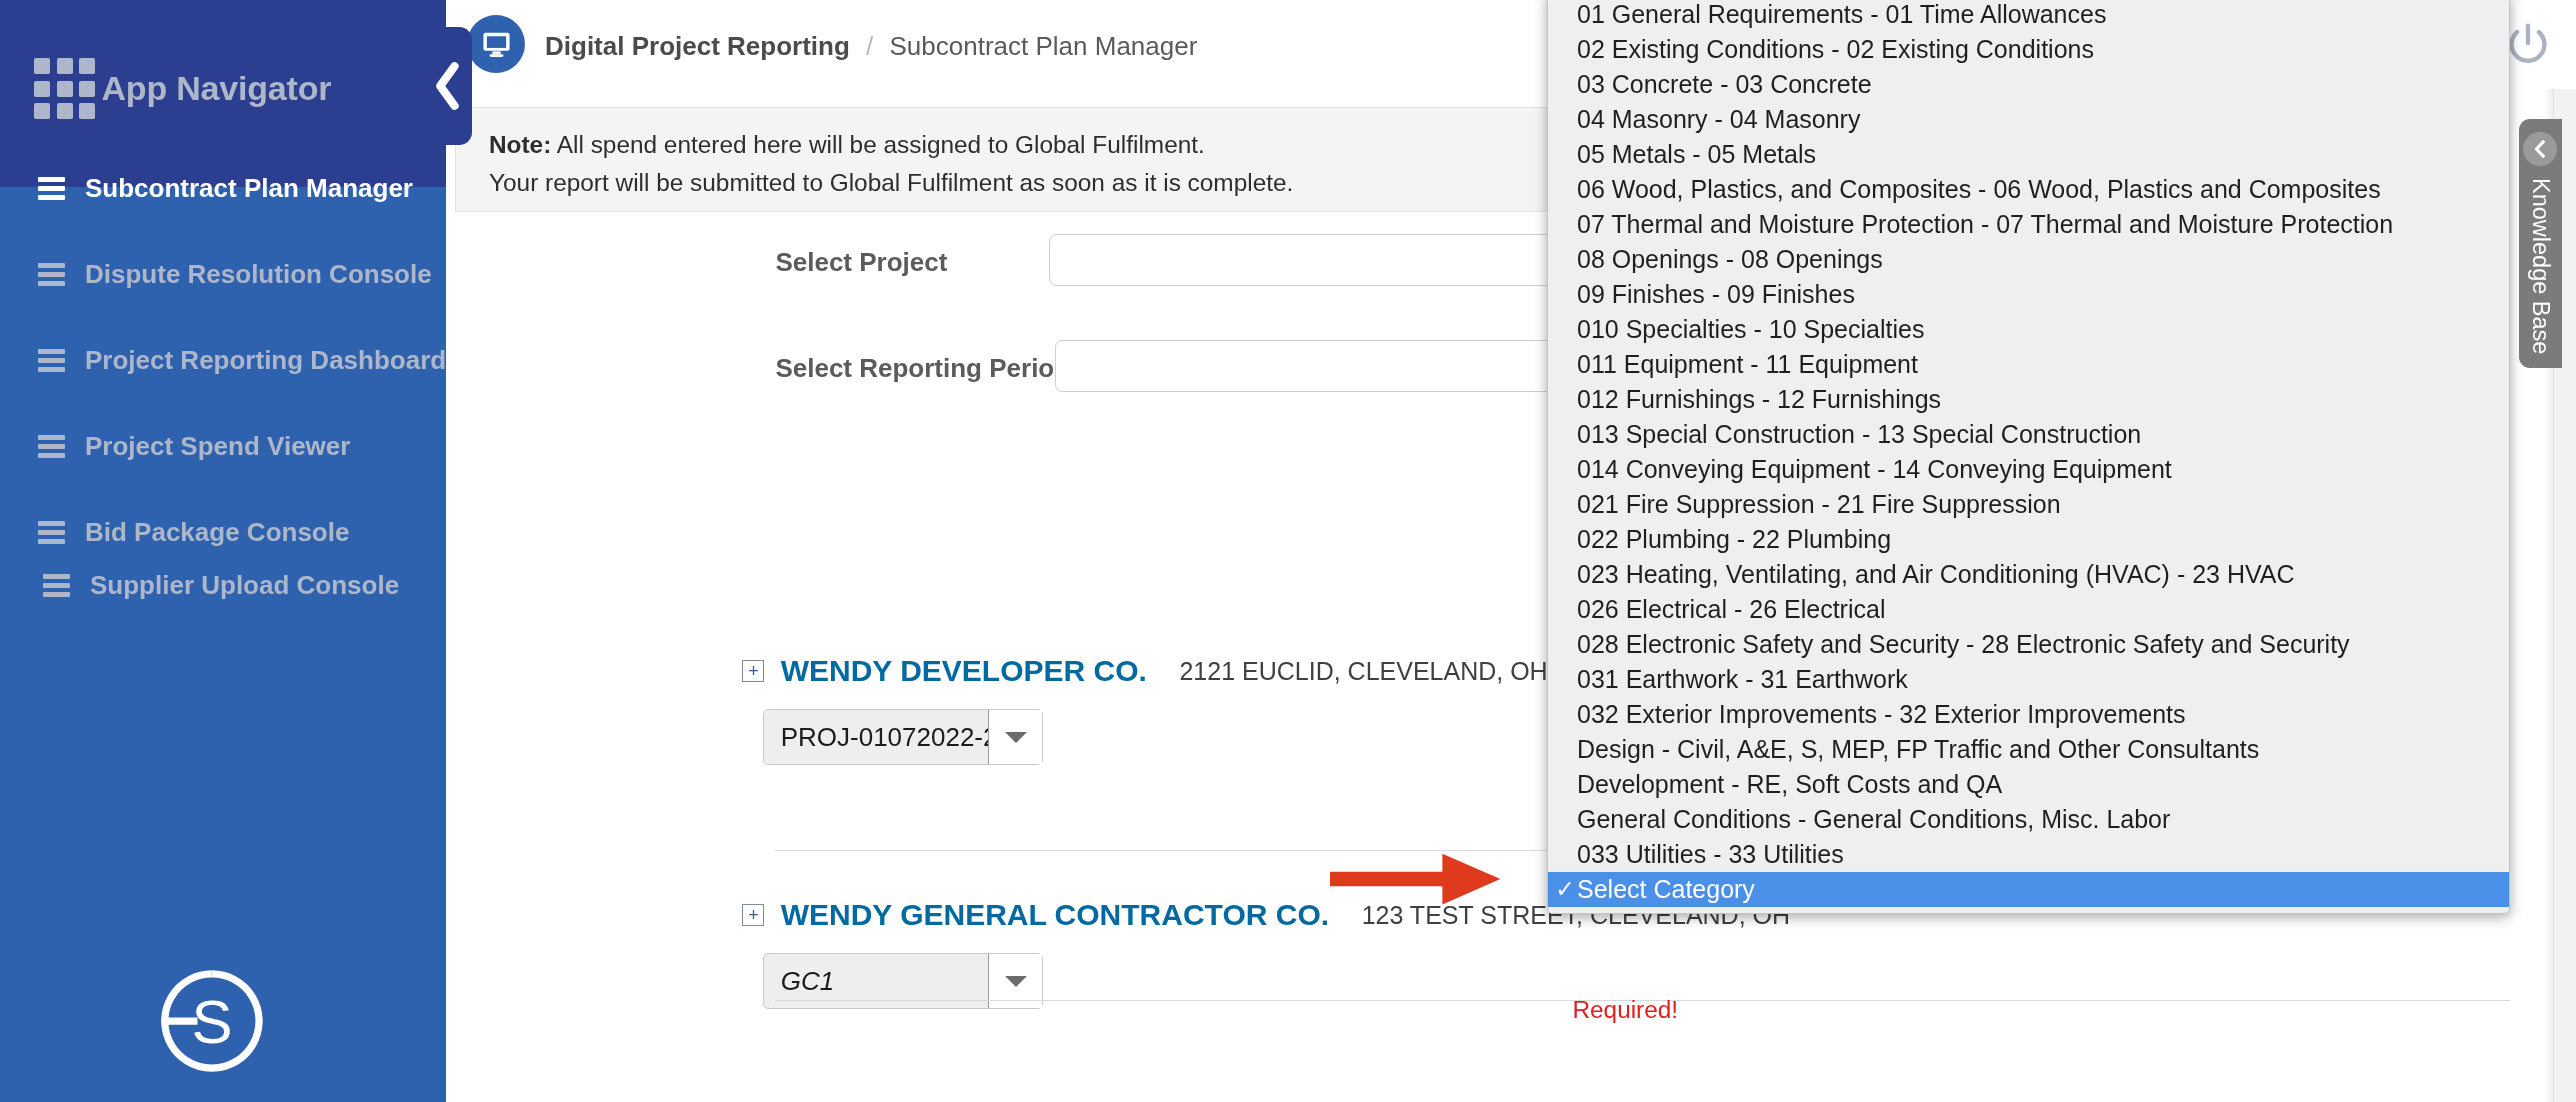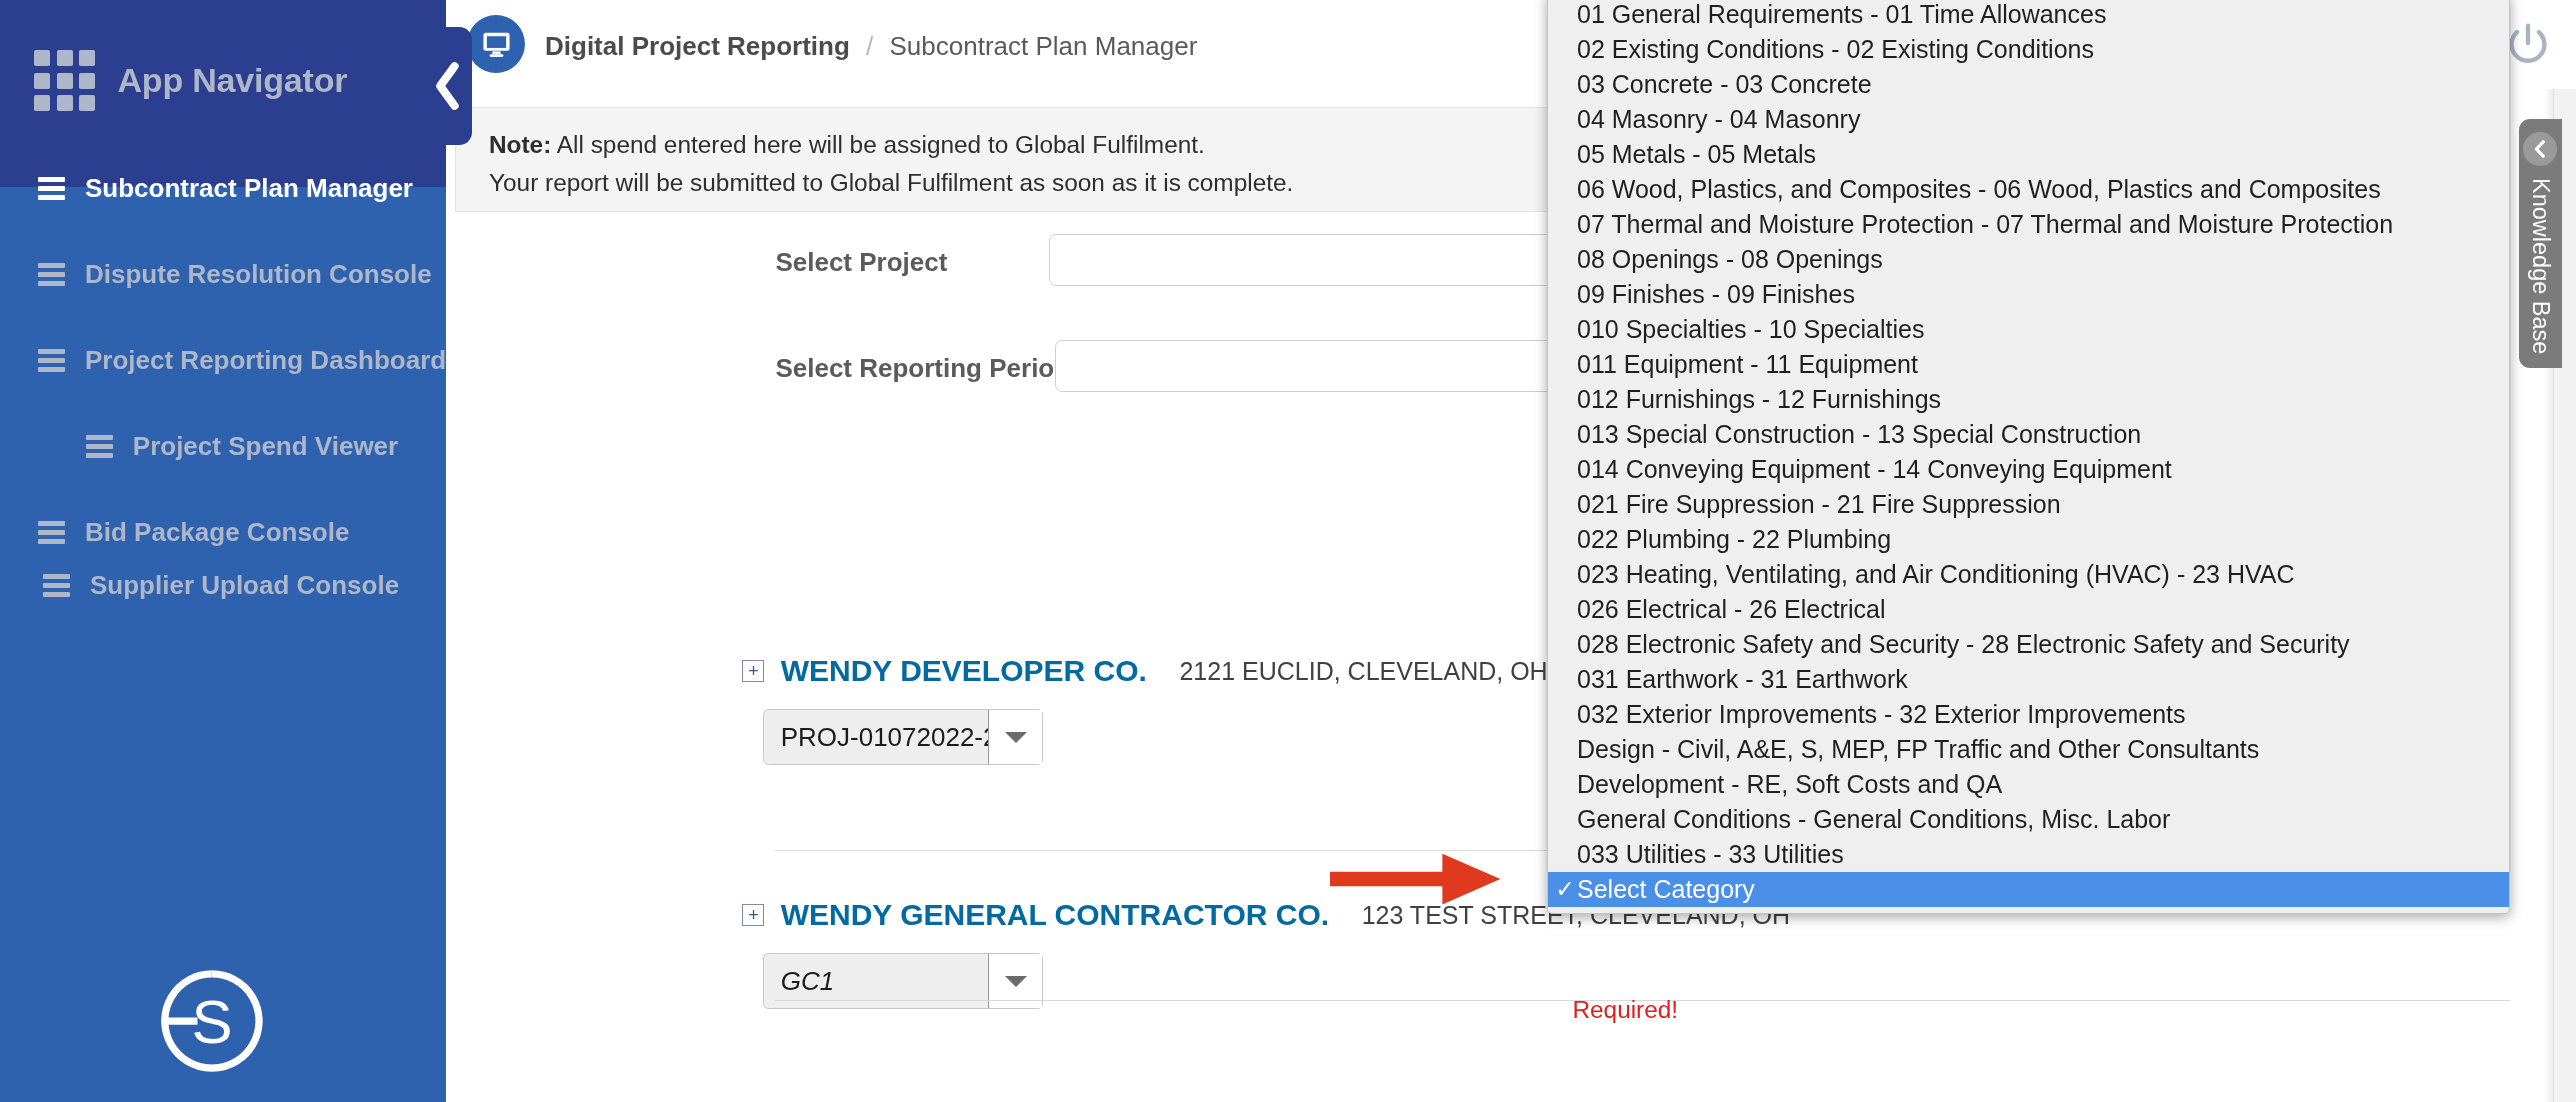--- a/index.html
+++ b/index.html
@@ -16,22 +16,22 @@
   #sidebar {
     position: absolute; left:0; top:0;
     width: 446px; height: 1103px;
     background: #2f62ae;
   }
   #sidebar-top {
     position:absolute; left:0; top:0; width:446px; height:187px;
     background:#2b3e8f;
   }
   #nav-brand {
-    position:absolute; left:34px; top:50px;
-    display:flex; align-items:center; gap:22px;
+    position:absolute; left:34px; top:58px;
+    display:flex; align-items:center; gap:6px;
   }
   .grid-icon { display:grid; grid-template-columns:repeat(3,16.3px); grid-template-rows:repeat(3,16.3px); gap:6.3px; }
   .grid-icon i { display:block; width:16.3px; height:16.3px; background:#aeb7c9; border-radius:1.8px; }
   #nav-brand .brand-label { color:#aeb7c9; font-size:34px; font-weight:bold; letter-spacing:-0.2px; }
 
   .sidebar-item {
     position:absolute; left:0; width:446px; height:87px;
     display:flex; align-items:center; padding-left:38px; gap:20px;
   }
   .sidebar-item .hamburger { display:flex; flex-direction:column; justify-content:center; gap:4.5px; width:27px; }
@@ -225,21 +225,21 @@
     <span class="nav-label">Dispute Resolution Console</span>
   </div>
   <div class="sidebar-item" style="top:317px;">
     <span class="hamburger">
         <i></i>
         <i></i>
         <i></i>
       </span>
     <span class="nav-label">Project Reporting Dashboard</span>
   </div>
-  <div class="sidebar-item" style="top:403px;justify-content:center;">
+  <div class="sidebar-item" style="top:403px;">
     <span class="hamburger">
         <i></i>
         <i></i>
         <i></i>
       </span>
     <span class="nav-label">Project Spend Viewer</span>
   </div>
   <div class="sidebar-item" style="top:489px;">
     <span class="hamburger">
         <i></i>

